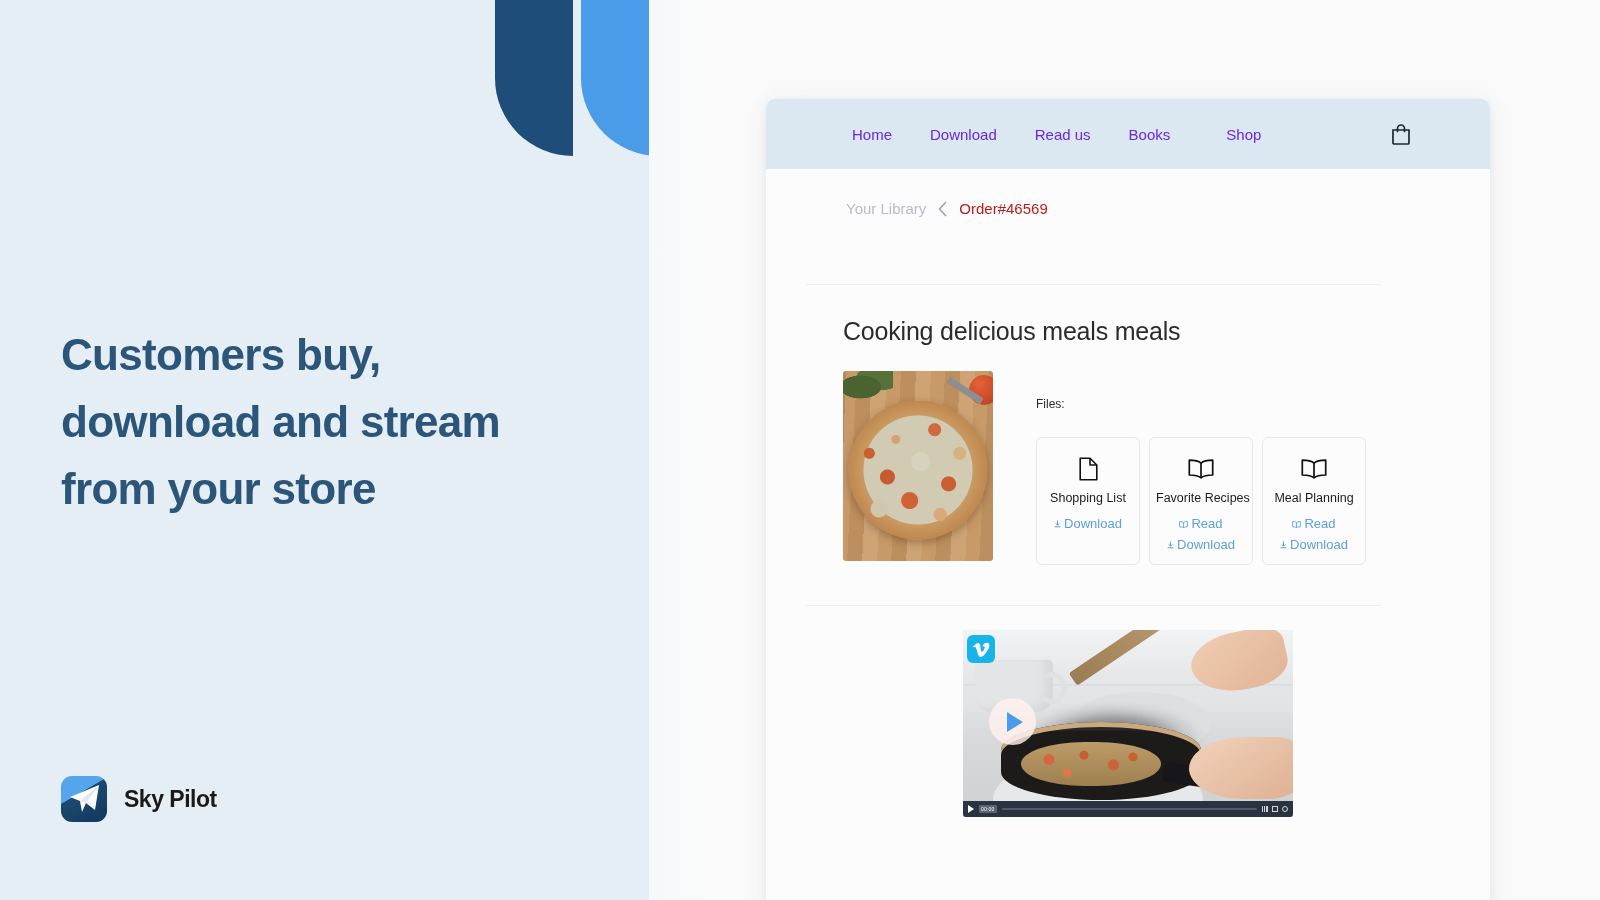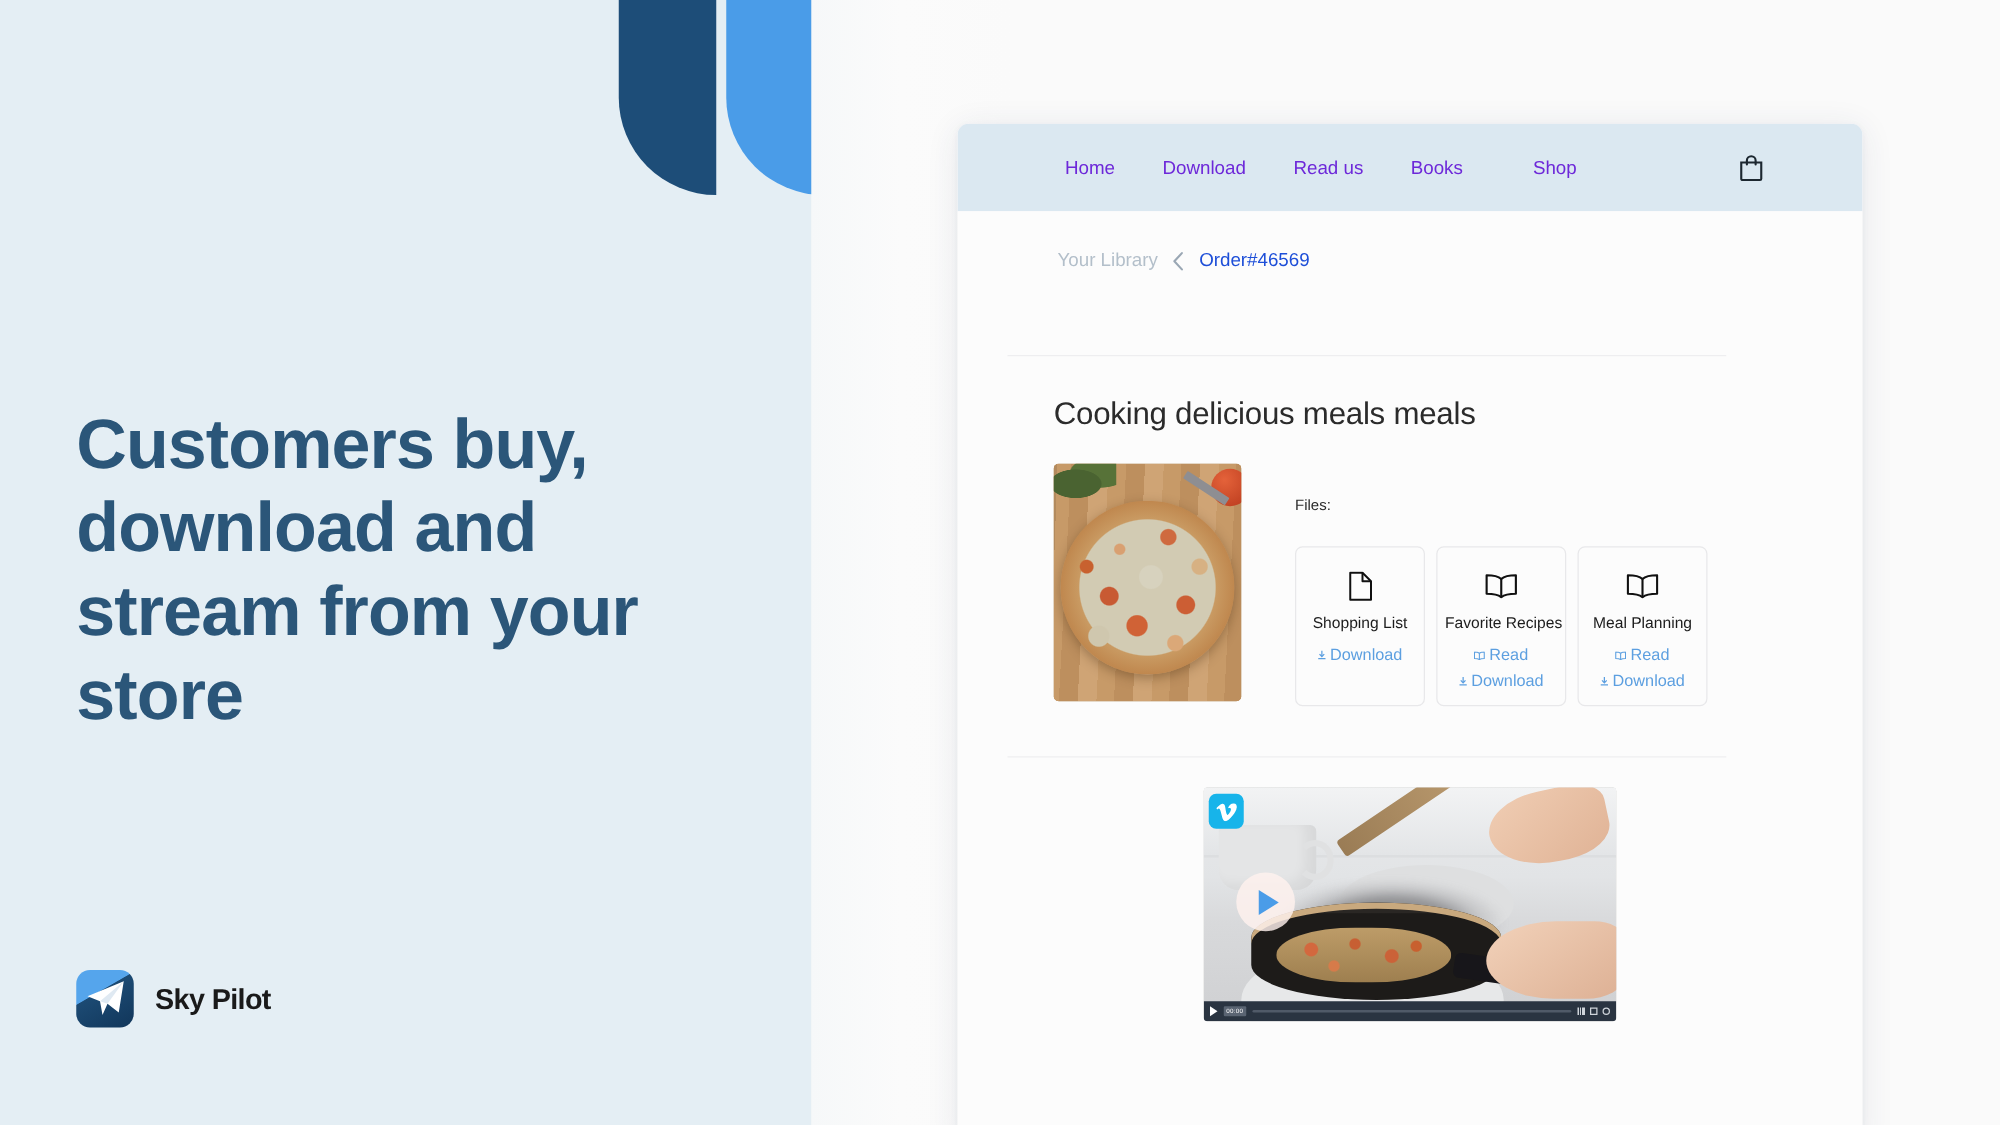--- a/index.html
+++ b/index.html
@@ -28,21 +28,21 @@
   .blob-blue-left {
     position: absolute; left: 581px; top: -78px;
     width: 78px; height: 234px;
     background: #4a9ce8;
     border-radius: 78px 0 0 78px;
   }
 
   .headline {
     position: absolute; left: 61px; top: 321px;
     width: 530px;
-    font-size: 56px;
+    font-size: 44px;
     line-height: 67px;
     font-weight: bold;
     letter-spacing: -0.7px;
     color: #2b5679;
   }
 
   .logo-wrap {
     position: absolute; left: 61px; top: 776px;
     display: flex; align-items: center; gap: 17px;
   }
@@ -94,21 +94,21 @@
   }
 
   .mock-body { padding: 0; position: relative; background: #fcfcfc; height: 750px; }
 
   .breadcrumb {
     display: flex; align-items: center; gap: 11px;
     padding: 31px 0 0 80px;
     font-size: 15px;
   }
   .crumb-muted { color: #b3bfca; }
-  .crumb-link { color: #1d4ed8; }
+  .crumb-link { color: #b91c1c; }
   .crumb-chev { color: #95a4b3; display: flex; align-items: center; }
 
   .divider {
     height: 1px; background: #eeeef0;
     margin: 67px 0 0 40px; width: 575px;
   }
 
   .section-title {
     font-size: 25px; color: #2b2b2b; font-weight: normal;
     padding: 32px 0 0 77px; letter-spacing: -0.2px;

